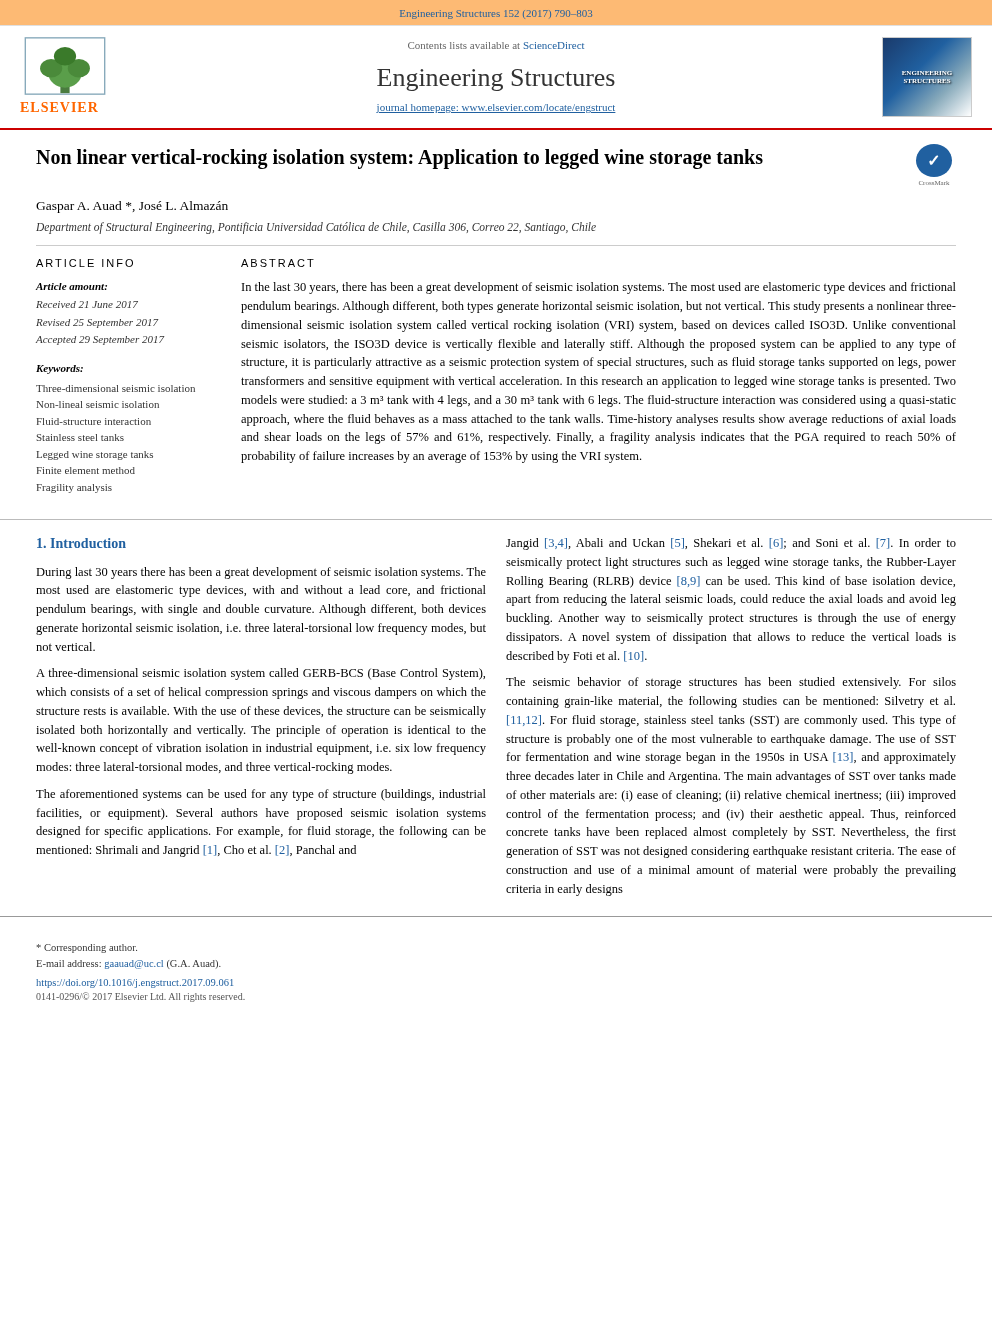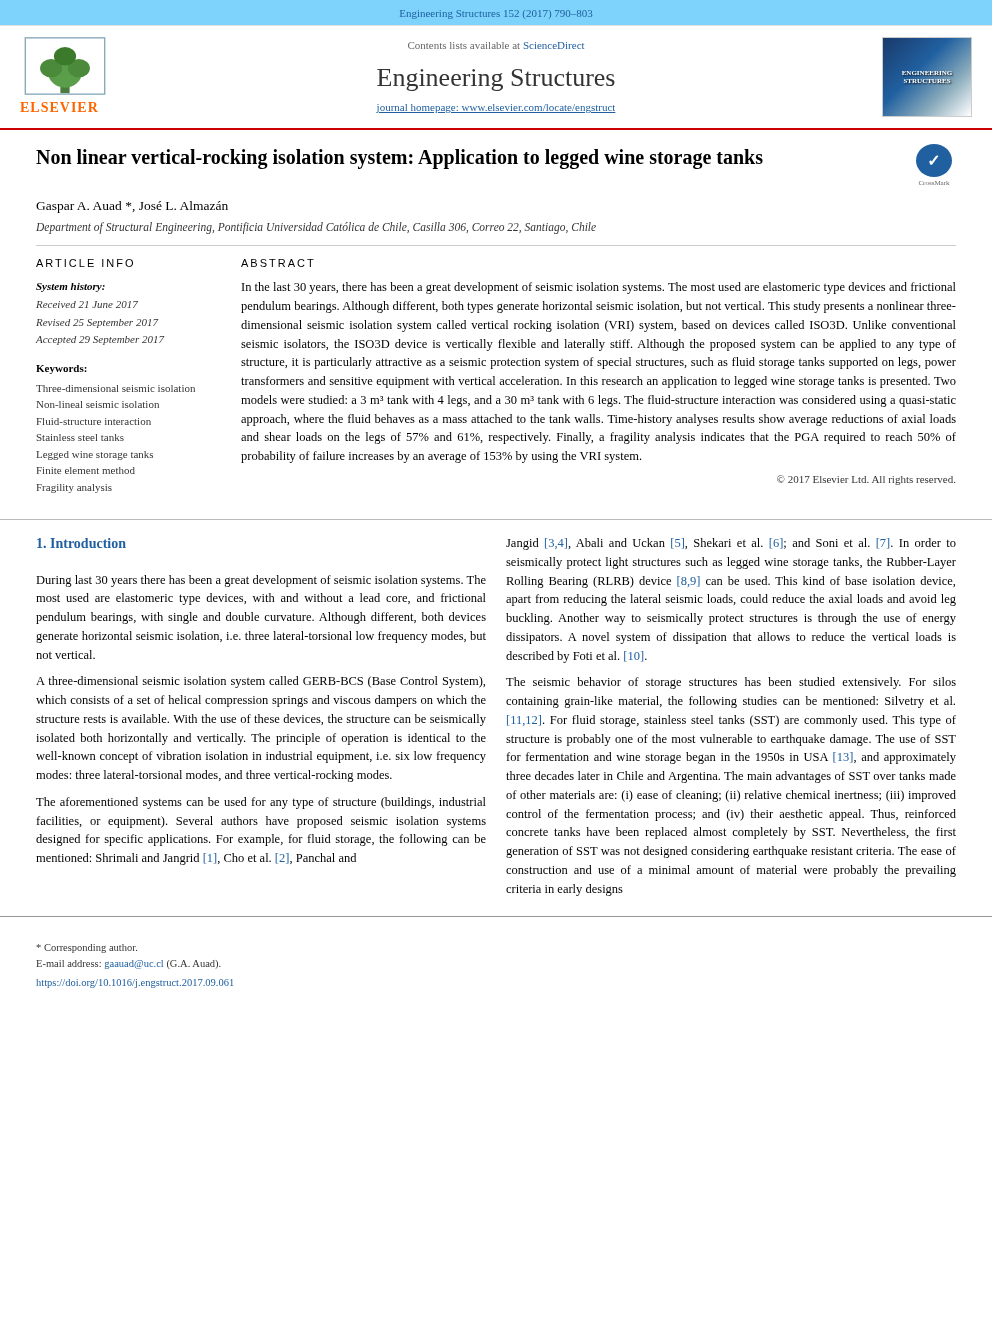--- a/index.html
+++ b/index.html
@@ -7,21 +7,21 @@
       font-family: "Times New Roman", Times, serif;
       background: #fff;
       color: #000;
       font-size: 13px;
       line-height: 1.45;
       width: 992px;
       min-height: 1323px;
     }
 
     .top-bar {
-      background: #7dd3fc;
+      background: #fdba74;
       text-align: center;
       padding: 6px 0 3px;
       font-size: 11px;
       color: #2060a0;
       border-bottom: 1px solid #e0e0e0;
     }
 
     .journal-header {
       display: flex;
       align-items: center;
@@ -217,20 +217,21 @@
       font-size: 11px;
       color: #000;
     }
 
     .keywords-section {
       margin-top: 12px;
     }
 
     .keywords-title {
       font-size: 11px;
+      font-style: italic;
       font-weight: bold;
       color: #000;
       margin-bottom: 3px;
     }
 
     .keyword-item {
       font-size: 11px;
       color: #333;
       line-height: 1.5;
     }
@@ -266,21 +267,21 @@
     }
 
     .intro-right {
       flex: 1;
     }
 
     .section-number-title {
       font-size: 14px;
       font-weight: bold;
       color: #2060a0;
-      margin-bottom: 16px;
+      margin-bottom: 8px;
     }
 
     .body-text {
       font-size: 12.5px;
       line-height: 1.5;
       color: #000;
       text-align: justify;
       margin-bottom: 8px;
     }
 
@@ -378,41 +379,40 @@
 
   <div class="affiliation">Department of Structural Engineering, Pontificia Universidad Católica de Chile, Casilla 306, Correo 22, Santiago, Chile</div>
 
   <hr class="divider-thin">
 
   <div class="two-column">
 
     <div class="left-col">
       <div class="section-header">ARTICLE INFO</div>
       <div class="article-history">
-        <div class="hist-title">System history:</div>
+        <div class="hist-title">Article amount:</div>
         <div>Received 21 June 2017</div>
         <div>Revised 25 September 2017</div>
         <div>Accepted 29 September 2017</div>
       </div>
       <div class="keywords-section">
         <div class="keywords-title">Keywords:</div>
         <div class="keyword-item">Three-dimensional seismic isolation</div>
         <div class="keyword-item">Non-lineal seismic isolation</div>
         <div class="keyword-item">Fluid-structure interaction</div>
         <div class="keyword-item">Stainless steel tanks</div>
         <div class="keyword-item">Legged wine storage tanks</div>
         <div class="keyword-item">Finite element method</div>
         <div class="keyword-item">Fragility analysis</div>
       </div>
     </div>
 
     <div class="right-col">
       <div class="section-header">ABSTRACT</div>
       <div class="abstract-text">In the last 30 years, there has been a great development of seismic isolation systems. The most used are elastomeric type devices and frictional pendulum bearings. Although different, both types generate horizontal seismic isolation, but not vertical. This study presents a nonlinear three-dimensional seismic isolation system called vertical rocking isolation (VRI) system, based on devices called ISO3D. Unlike conventional seismic isolators, the ISO3D device is vertically flexible and laterally stiff. Although the proposed system can be applied to any type of structure, it is particularly attractive as a seismic protection system of special structures, such as fluid storage tanks supported on legs, power transformers and sensitive equipment with vertical acceleration. In this research an application to legged wine storage tanks is presented. Two models were studied: a 3 m³ tank with 4 legs, and a 30 m³ tank with 6 legs. The fluid-structure interaction was considered using a quasi-static approach, where the fluid behaves as a mass attached to the tank walls. Time-history analyses results show average reductions of axial loads and shear loads on the legs of 57% and 61%, respectively. Finally, a fragility analysis indicates that the PGA required to reach 50% of probability of failure increases by an average of 153% by using the VRI system.</div>
-      <div class="copyright-line">© 2017 Elsevier Ltd. All rights reserved.</div>
     </div>
 
   </div>
 
 </div>
 
 <hr class="divider-section">
 
 <div class="intro-section">
 
@@ -435,13 +435,14 @@
     <span>* Corresponding author.</span>
   </div>
   <div class="footnote-text">
     <span>E-mail address:</span>
     <a class="footnote-link">gaauad@uc.cl</a>
     <span>(G.A. Auad).</span>
   </div>
   <div class="doi-line">
     <a class="footnote-link">https://doi.org/10.1016/j.engstruct.2017.09.061</a>
   </div>
+  <div class="issn-line">0141-0296/© 2017 Elsevier Ltd. All rights reserved.</div>
 </div>
 
 </body></html>

